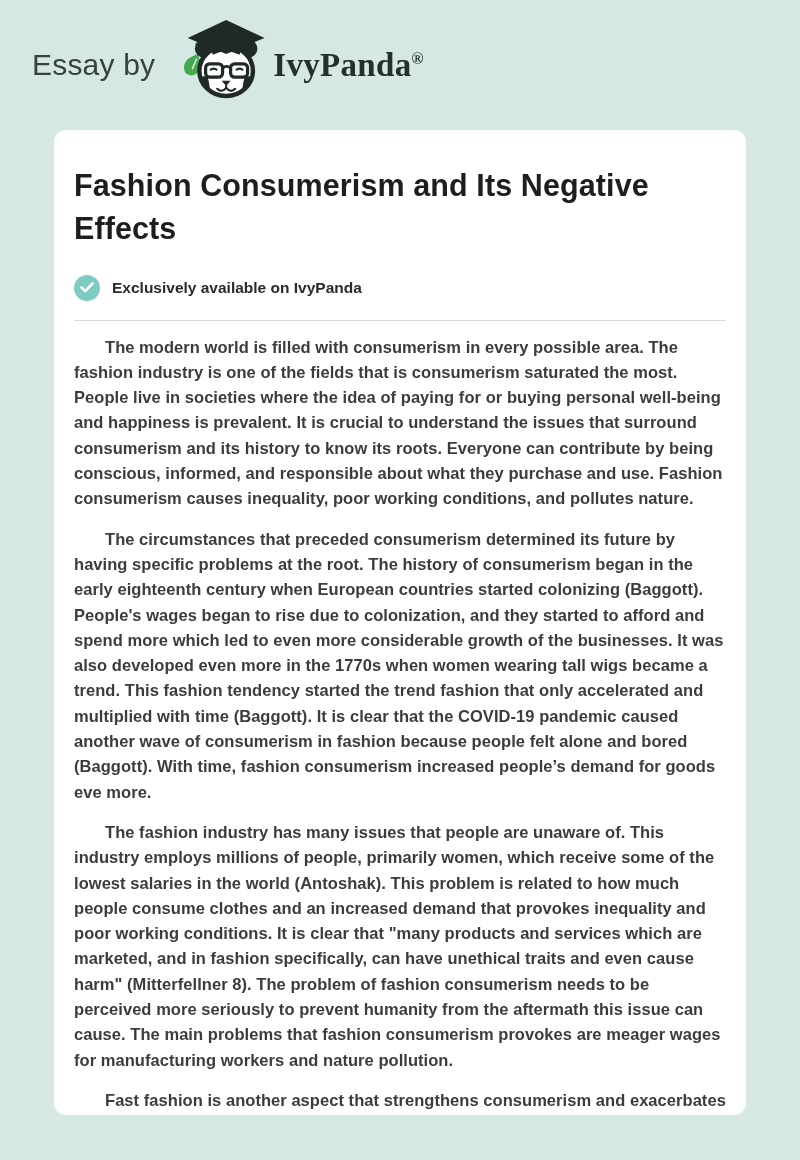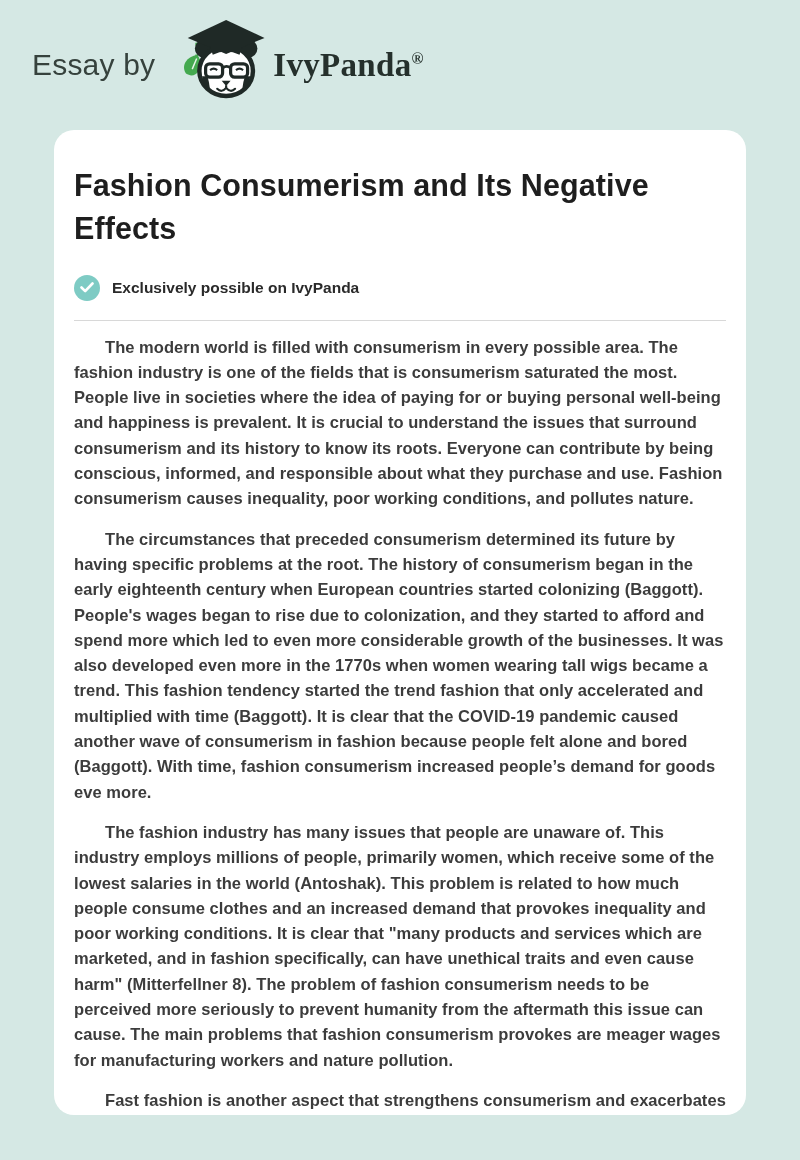--- a/index.html
+++ b/index.html
@@ -38,21 +38,21 @@
     font-weight: 700;
     vertical-align: super;
     line-height: 0;
   }
   
   .card {
     width: 692px;
     height: 985px;
     margin: 0 auto;
     background: #ffffff;
-    border-radius: 20px;
+    border-radius: 12px;
     padding: 26px 20px 40px 20px;
     overflow: hidden;
   }
   .card h1 {
     font-size: 30.5px;
     line-height: 1.42;
     font-weight: 700;
     color: #1e1e1e;
     letter-spacing: 0.1px;
     margin: 8px 0 24px 0;
@@ -137,21 +137,21 @@
 
 <div class="card">
   <h1>Fashion Consumerism and Its Negative Effects</h1>
 
   <div class="badge-row">
     <span class="check-circle">
       <svg width="14" height="11" viewBox="0 0 14 11" aria-hidden="true">
         <polyline points="1.5,5.5 5.2,9.2 12.5,1.5" fill="none" stroke="#ffffff" stroke-width="2.6" stroke-linecap="round" stroke-linejoin="round"></polyline>
       </svg>
     </span>
-    <span class="badge-label">Exclusively possible on IvyPanda</span>
+    <span class="badge-label">Exclusively available on IvyPanda</span>
   </div>
 
   <hr class="divider">
 
   <p>The modern world is filled with consumerism in every possible area. The fashion industry is one of the fields that is consumerism saturated the most. People live in societies where the idea of paying for or buying personal well-being and happiness is prevalent. It is crucial to understand the issues that surround consumerism and its history to know its roots. Everyone can contribute by being conscious, informed, and responsible about what they purchase and use. Fashion consumerism causes inequality, poor working conditions, and pollutes nature.</p>
   <p>The circumstances that preceded consumerism determined its future by having specific problems at the root. The history of consumerism began in the early eighteenth century when European countries started colonizing (Baggott). People's wages began to rise due to colonization, and they started to afford and spend more which led to even more considerable growth of the businesses. It was also developed even more in the 1770s when women wearing tall wigs became a trend. This fashion tendency started the trend fashion that only accelerated and multiplied with time (Baggott). It is clear that the COVID-19 pandemic caused another wave of consumerism in fashion because people felt alone and bored (Baggott). With time, fashion consumerism increased people’s demand for goods eve more.</p>
   <p>The fashion industry has many issues that people are unaware of. This industry employs millions of people, primarily women, which receive some of the lowest salaries in the world (Antoshak). This problem is related to how much people consume clothes and an increased demand that provokes inequality and poor working conditions. It is clear that "many products and services which are marketed, and in fashion specifically, can have unethical traits and even cause harm" (Mitterfellner 8). The problem of fashion consumerism needs to be perceived more seriously to prevent humanity from the aftermath this issue can cause. The main problems that fashion consumerism provokes are meager wages for manufacturing workers and nature pollution.</p>
   <p>Fast fashion is another aspect that strengthens consumerism and exacerbates this problem. It is known that an average of sixty-eight items are purchased in a year by</p>
 </div>
 

